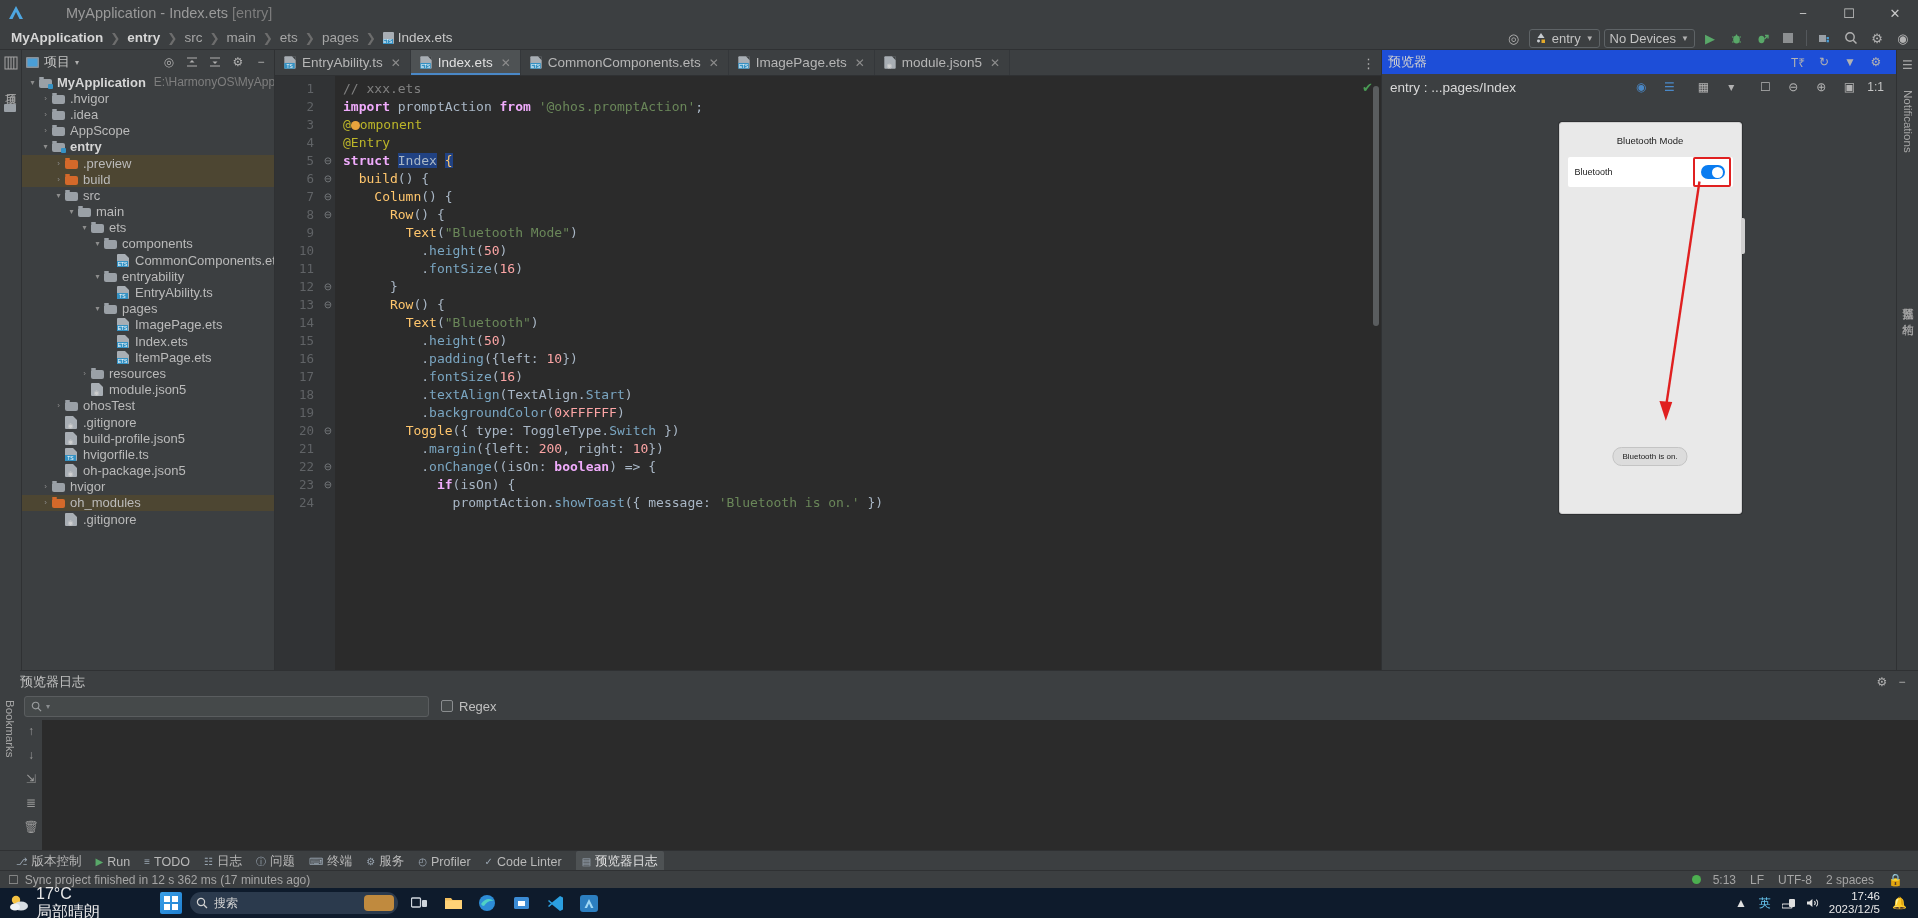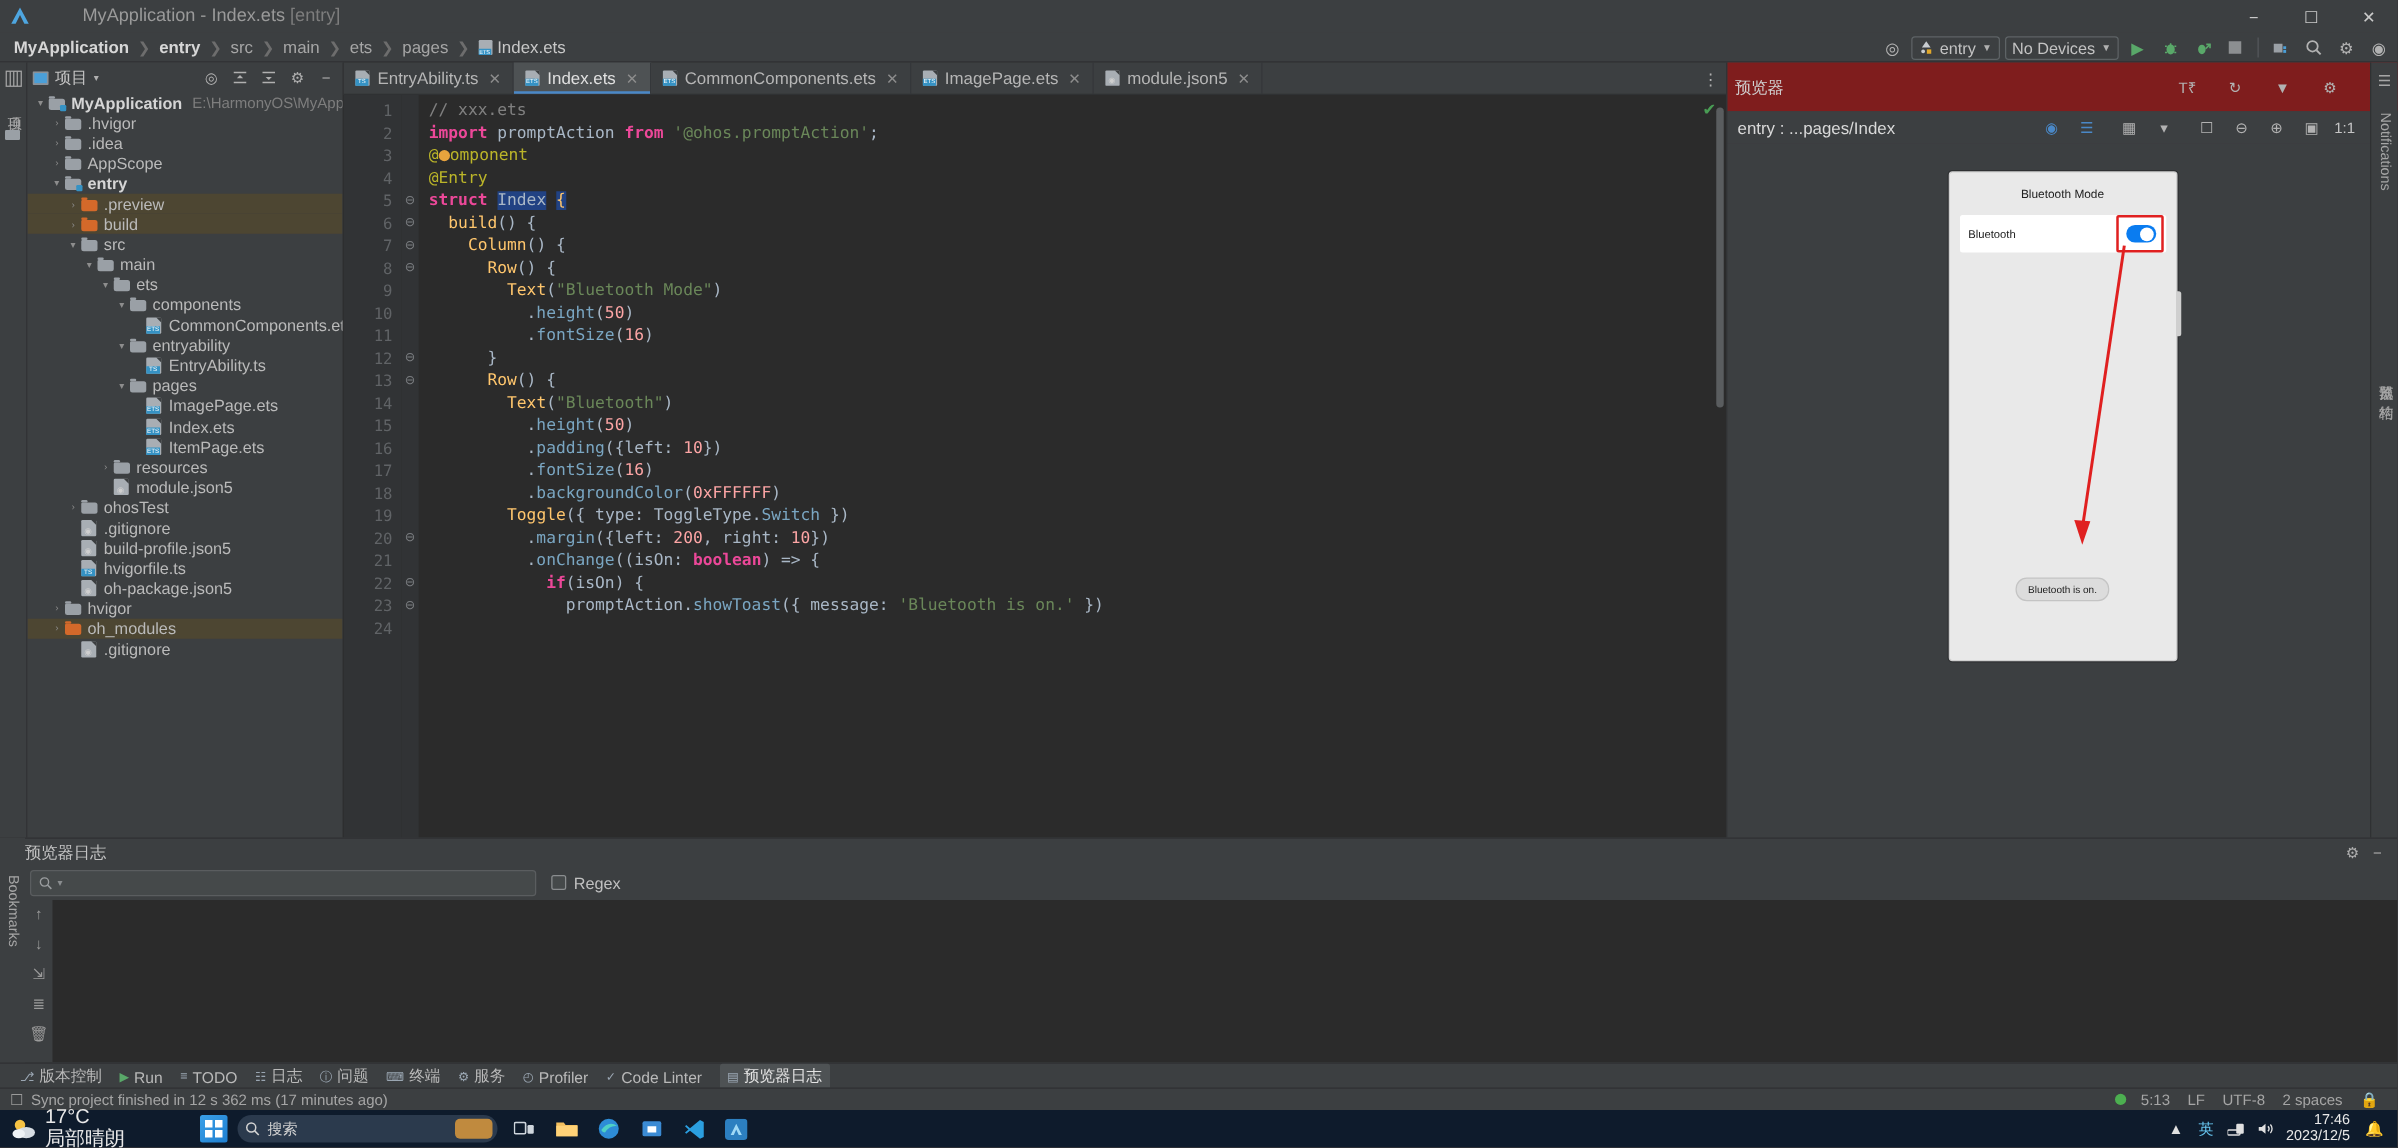--- a/index.html
+++ b/index.html
@@ -91,39 +91,39 @@
   .code-wrap { flex: 1; display: flex; background: #2b2b2b; position: relative; overflow: hidden;}
   .gutter { width: 46px; background: #313335; color: #606366; font-family: "DejaVu Sans Mono", monospace;
             font-size: 12.5px; text-align: right; padding-top: 4px; flex: none; }
   .gutter div { height: 18px; line-height: 18px; padding-right: 7px; }
   .foldcol { width: 14px; background: #313335; flex:none; padding-top:4px;}
   .foldcol div { height:18px; line-height:18px; text-align:center; color:#7a7d80; font-size:10px;}
   .codecol { flex: 1; padding-top: 4px; font-family: "DejaVu Sans Mono", monospace; font-size: 13px;
              color: #a9b7c6; overflow: hidden; position: relative;}
   .cline { height: 18px; line-height: 18px; white-space: pre; padding-left: 8px; }
   .cmt { color: #808080; }
-  .kw { color: #ec4899; font-weight: bold;}
+  .kw { color: #f0abfc; font-weight: bold;}
   .str { color: #6a8759; }
   .num { color: #fca5a5; }
   .fn { color: #ffc66d; }
   .anno { color: #bbb529; }
   .cls { color: #a9b7c6; }
   .meth { color: #7aa6c2; }
   .brace { color: #a9b7c6; }
   .green-sel { background:#214283;}
   .editor-scroll { position:absolute; right:2px; top:10px; width:6px; height:240px; background:#5a5d5f; border-radius:3px;}
   .check-ok { position:absolute; right: 8px; top: 4px; color:#499c54; font-size:13px;}
   .bulb { display:inline-block; width:9px;height:9px;border-radius:50%;background:#e8a33d; vertical-align:-1px;}
 
   .editor-bottom { height: 22px; background: #3c3f41; border-top:1px solid #2f3133; display: flex; align-items: center;
                    padding-left: 20px; font-size: 12.5px; color: #a8a8a8;}
 
   
   .prev-panel { width: 537px; background: #3c3f41; border-left: 1px solid #2f3133; display: flex; flex-direction: column; position: relative;}
-  .prev-head { height: 39px; background: #7f1d1d; display: flex; align-items: center; padding: 0 6px; gap:18px; font-size: 13px; color: #d0d0d0;}
+  .prev-head { height: 24px; background: #1d4ed8; display: flex; align-items: center; padding: 0 6px; gap:6px; font-size: 13px; color: #d0d0d0;}
   .prev-head .spacer { flex: 1; }
   .prev-sub { height: 26px; display: flex; align-items: center; padding: 0 8px; font-size: 13.5px; color: #d9d9d9; gap:8px; background:#3c3f41;}
   .prev-sub .spacer { flex: 1; }
   .psb-ic { width:20px;height:19px;display:flex;align-items:center;justify-content:center;color:#b2b2b2;font-size:12px;}
   .psb-ic.blue { color:#4a88c7; }
   .prev-body { flex: 1; background: #3c3f41; position: relative; display:flex; align-items:flex-start; justify-content:center; padding-top:22px;}
 
   .phone { width: 183px; height: 392px; background: #e9e9e9; border: 1px solid #d0d0d0; border-radius: 3px;
            position: relative; box-shadow: 0 0 0 1px #2f3133; }
   .phone-title { text-align: center; font-size: 9.5px; color: #222; padding-top: 12px; font-family:"Liberation Sans",sans-serif;}
@@ -701,20 +701,21 @@
             <div class="cline">      <span class="fn">Row</span><span class="brace">(</span><span class="brace">)</span> <span class="brace">{</span></div>
             <div class="cline">        <span class="fn">Text</span><span class="brace">(</span><span class="str">"Bluetooth Mode"</span><span class="brace">)</span></div>
             <div class="cline">          .<span class="meth">height</span><span class="brace">(</span><span class="num">50</span><span class="brace">)</span></div>
             <div class="cline">          .<span class="meth">fontSize</span><span class="brace">(</span><span class="num">16</span><span class="brace">)</span></div>
             <div class="cline">      <span class="brace">}</span></div>
             <div class="cline">      <span class="fn">Row</span><span class="brace">(</span><span class="brace">)</span> <span class="brace">{</span></div>
             <div class="cline">        <span class="fn">Text</span><span class="brace">(</span><span class="str">"Bluetooth"</span><span class="brace">)</span></div>
             <div class="cline">          .<span class="meth">height</span><span class="brace">(</span><span class="num">50</span><span class="brace">)</span></div>
             <div class="cline">          .<span class="meth">padding</span><span class="brace">(</span><span class="brace">{</span><span class="cls">left</span>: <span class="num">10</span><span class="brace">}</span><span class="brace">)</span></div>
             <div class="cline">          .<span class="meth">fontSize</span><span class="brace">(</span><span class="num">16</span><span class="brace">)</span></div>
+            <div class="cline">          .<span class="meth">textAlign</span><span class="brace">(</span><span class="cls">TextAlign</span>.<span class="meth">Start</span><span class="brace">)</span></div>
             <div class="cline">          .<span class="meth">backgroundColor</span><span class="brace">(</span><span class="num">0xFFFFFF</span><span class="brace">)</span></div>
             <div class="cline">        <span class="fn">Toggle</span><span class="brace">(</span><span class="brace">{</span> <span class="cls">type</span>: <span class="cls">ToggleType</span>.<span class="meth">Switch</span> <span class="brace">}</span><span class="brace">)</span></div>
             <div class="cline">          .<span class="meth">margin</span><span class="brace">(</span><span class="brace">{</span><span class="cls">left</span>: <span class="num">200</span>, <span class="cls">right</span>: <span class="num">10</span><span class="brace">}</span><span class="brace">)</span></div>
             <div class="cline">          .<span class="meth">onChange</span><span class="brace">(</span><span class="brace">(</span><span class="cls">isOn</span>: <span class="kw">boolean</span><span class="brace">)</span> =&gt; <span class="brace">{</span></div>
             <div class="cline">            <span class="kw">if</span><span class="brace">(</span><span class="cls">isOn</span><span class="brace">)</span> <span class="brace">{</span></div>
             <div class="cline">              <span class="cls">promptAction</span>.<span class="meth">showToast</span><span class="brace">(</span><span class="brace">{</span> <span class="cls">message</span>: <span class="str">'Bluetooth is on.'</span> <span class="brace">}</span><span class="brace">)</span></div>
           </div>
         <div class="check-ok">✔</div>
         <div class="editor-scroll"></div>
       </div>

